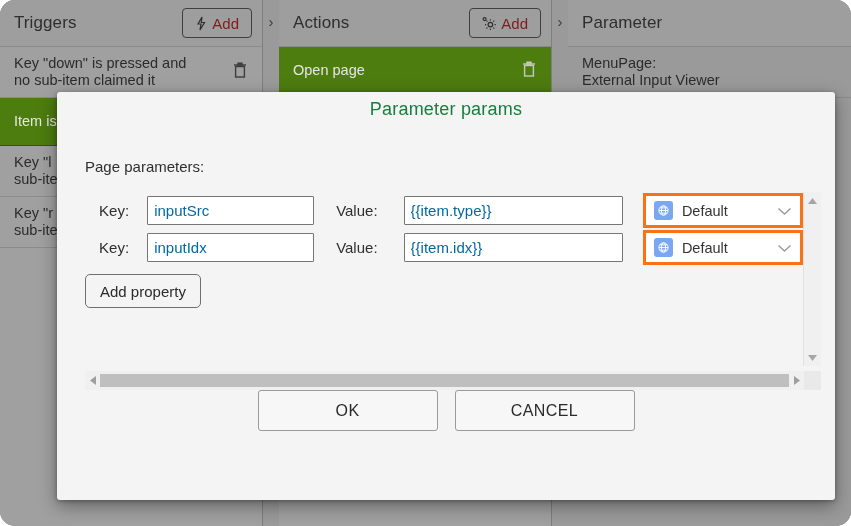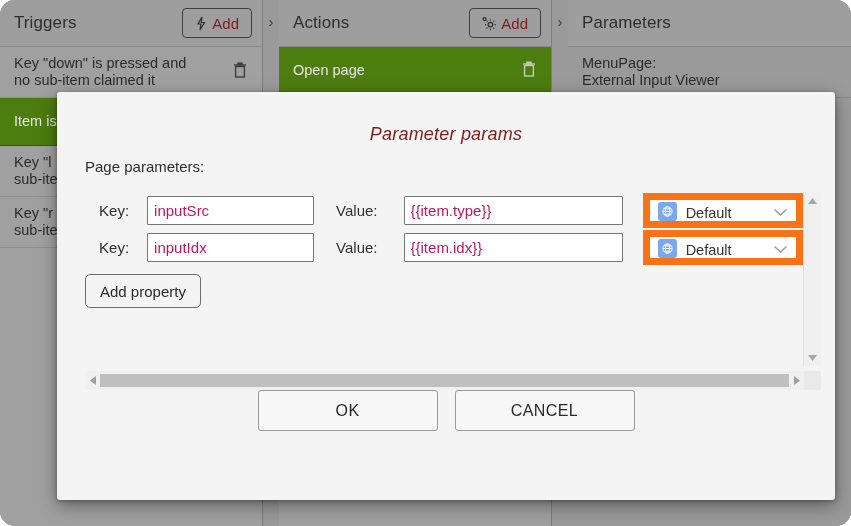--- a/index.html
+++ b/index.html
@@ -129,24 +129,23 @@
     background: #f4f4f4;
     border-radius: 3px;
     box-shadow: 0 6px 18px rgba(0,0,0,.38), 0 1px 4px rgba(0,0,0,.30);
     box-sizing: border-box;
     overflow: hidden;
   }
 
   .modal-title {
     text-align: center;
     font-size: 18px;
-    color: #7f1d1d;
-    padding-top: 32px;
+    color: #15803d;
+    padding-top: 7px;
     letter-spacing: .2px;
-    font-style: italic;
   }
 
   .modal-body {
     position: absolute;
     left: 0;
     top: 55px;
     right: 0;
     bottom: 110px;
   }
 
@@ -193,38 +192,38 @@
     text-align: left;
     padding-right: 0;
     padding-left: 14px;
   }
   .txt-input {
     height: 29px;
     width: 167px;
     box-sizing: border-box;
     border: 1px solid #767676;
     background: #ffffff;
-    color: #be185d;
+    color: #0369a1;
     font-size: 15px;
     font-family: "Liberation Sans", sans-serif;
     padding: 0 6px;
     border-radius: 1px;
     outline: none;
   }
   .txt-input.value-input { width: 228px; }
 
   .select-box {
     margin-left: 12px;
     height: 35px;
     width: 166px;
     box-sizing: border-box;
-    border: 7px solid #f97316;
+    border: 3px solid #f97316;
     background: #ffffff;
     display: flex;
-    align-items: flex-end;
+    align-items: center;
     padding: 0 8px;
     gap: 9px;
     cursor: pointer;
   }
   .select-icon {
     width: 19px; height: 19px;
     border-radius: 3px;
     background: #7ba7f0;
     display: flex; align-items: center; justify-content: center;
     flex: 0 0 auto;
@@ -391,21 +390,21 @@
         </span>
       </div>
       <div class="col-filler"></div>
     </div>
 
     <div class="col-divider"></div>
     <div class="col-chevron">›</div>
 
     <div class="bg-col col-params">
       <div class="col-header">
-        <span class="col-title">Parameters</span>
+        <span class="col-title">Parameter</span>
       </div>
       <div class="list-item">
         <span class="itext">MenuPage:
 External Input Viewer</span>
       </div>
       <div class="col-filler"></div>
     </div>
   </div>
 
   <div class="modal">

